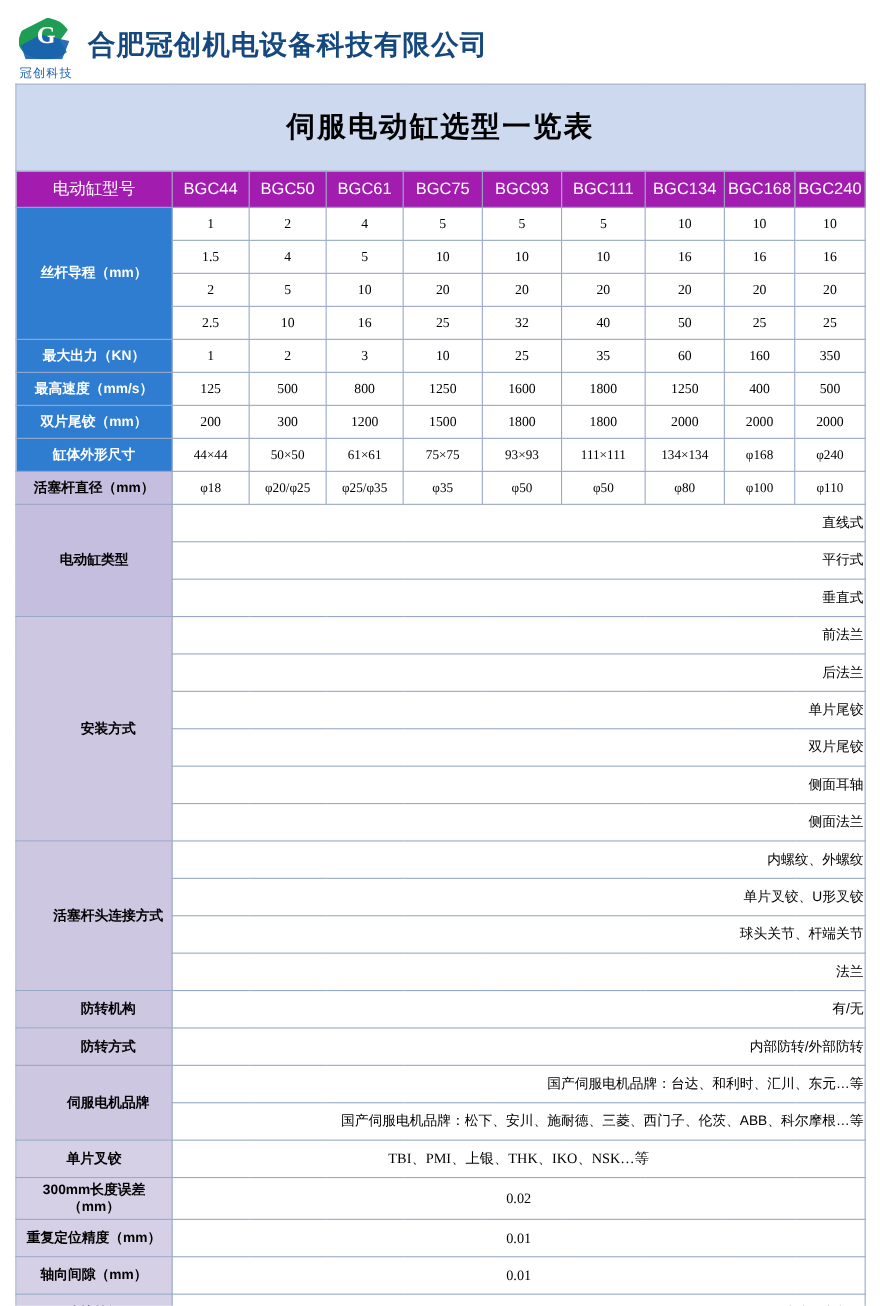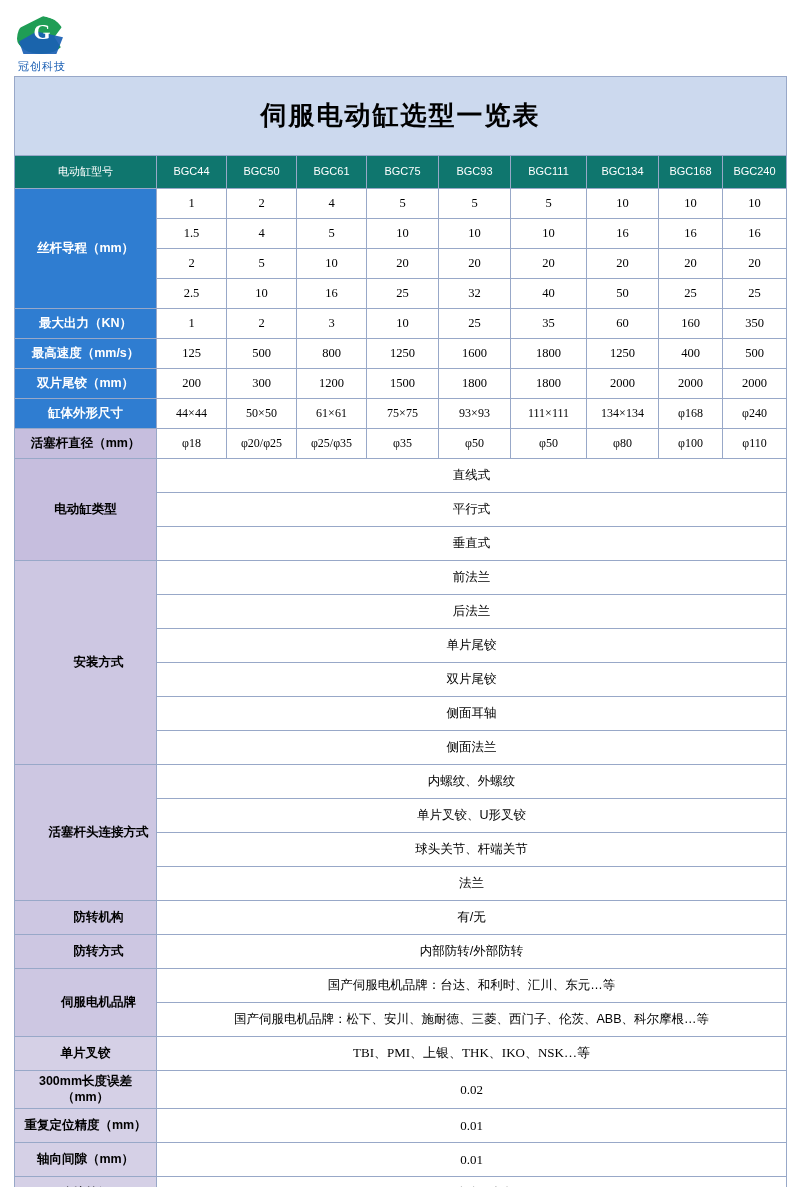--- a/index.html
+++ b/index.html
@@ -121,23 +121,23 @@
     background: #c6bede;
   }
   .rowhead.lav2 {
     background: #cdc7e2;
     padding-left: 27px;
   }
   .rowhead.lav3 {
     background: #d5d0e6;
   }
   .colhead {
-    background: #0f766e;
+    background: #a21caf;
     color: #ffffff;
-    font-size: 11px;
+    font-size: 15px;
     height: 26px;
   }
   .datacell {
     background: #ffffff;
     height: 23px;
     font-family: "Liberation Serif", serif;
     font-size: 12.5px;
   }
   .datacell.small {
     font-size: 12px;
@@ -145,36 +145,38 @@
   }
   .merged {
     background: #ffffff;
     font-family: "Liberation Serif", serif;
     font-size: 13px;
     height: 27px;
   }
   .merged.cn {
     font-family: "Liberation Sans", sans-serif;
     font-size: 12.5px;
+    text-align: right;
   }
 </style>
 </head>
 <body>
 
 <div class="page">
 
   <div class="header">
     <div class="logo-block">
       <div class="logo-mark">
         <div class="swoosh-green"></div>
         <div class="swoosh-blue"></div>
         <div class="logo-letter">G</div>
       </div>
       <div class="logo-sub">冠创科技</div>
     </div>
+    <div class="company-name">合肥冠创机电设备科技有限公司</div>
   </div>
 
   <div class="table-wrap">
     <table class="spec">
       <colgroup>
         <col style="width:142px">
         <col style="width:70px">
         <col style="width:70px">
         <col style="width:70px">
         <col style="width:72px">

